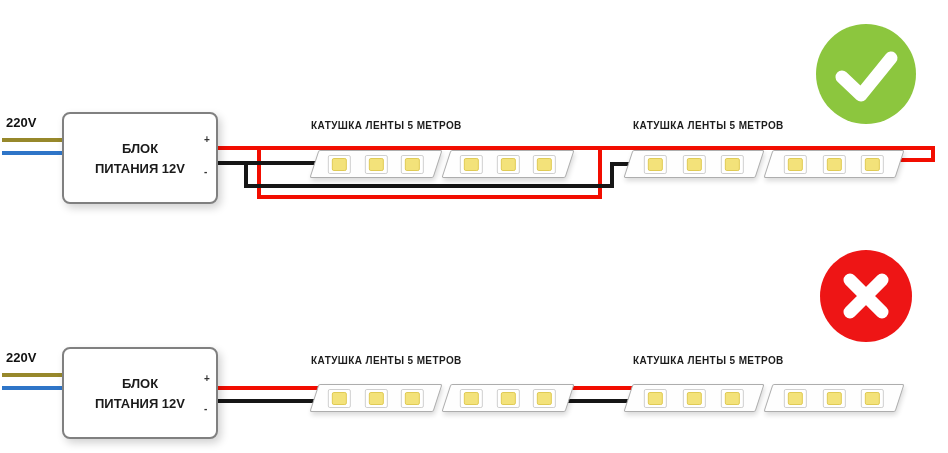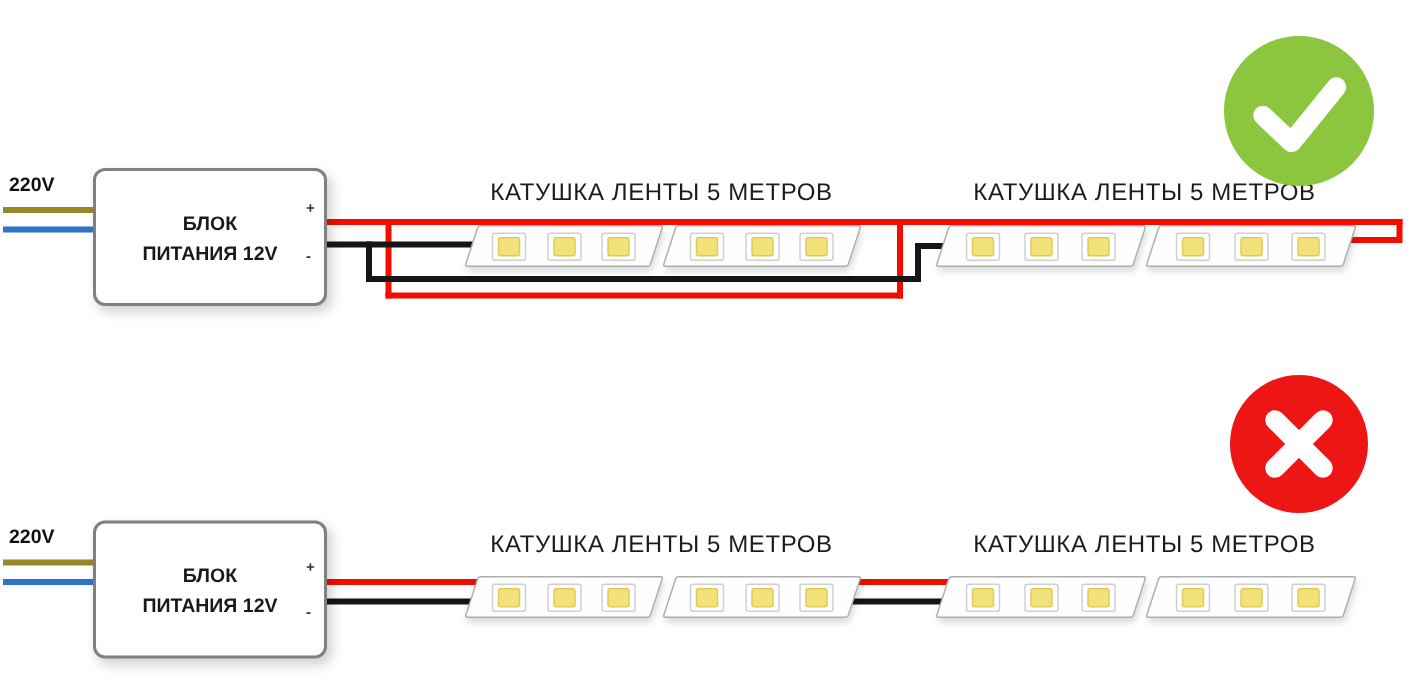--- a/index.html
+++ b/index.html
@@ -28,21 +28,21 @@
   }
   .led{
     width:21px;height:17px;background:#fff;border:1px solid #cfcfcf;border-radius:2px;
     transform:skewX(18deg);display:flex;align-items:center;justify-content:center;
   }
   .led-core{
     width:13px;height:11px;background:var(--led-core,#f3e27a);
     border:1px solid #e0cb55;border-radius:2px;
   }
   .coil-label{
-    position:absolute;width:260px;text-align:center;font-weight:normal;font-size:16px;
+    position:absolute;width:260px;text-align:left;font-weight:bold;font-size:10px;
     color:#1c1c1c;letter-spacing:.4px;z-index:3;white-space:nowrap;
   }
   .v-label{position:absolute;font-weight:bold;font-size:13px;color:#111;z-index:3;}
   .term{position:absolute;font-size:10px;font-weight:bold;color:#333;z-index:3;line-height:1;}
   .badge{
     position:absolute;border-radius:50%;z-index:3;
     display:flex;align-items:center;justify-content:center;
   }
   .badge.ok{background:var(--badge-correct,#8cc63e);}
   .badge.bad{background:var(--badge-wrong,#ee1515);}

